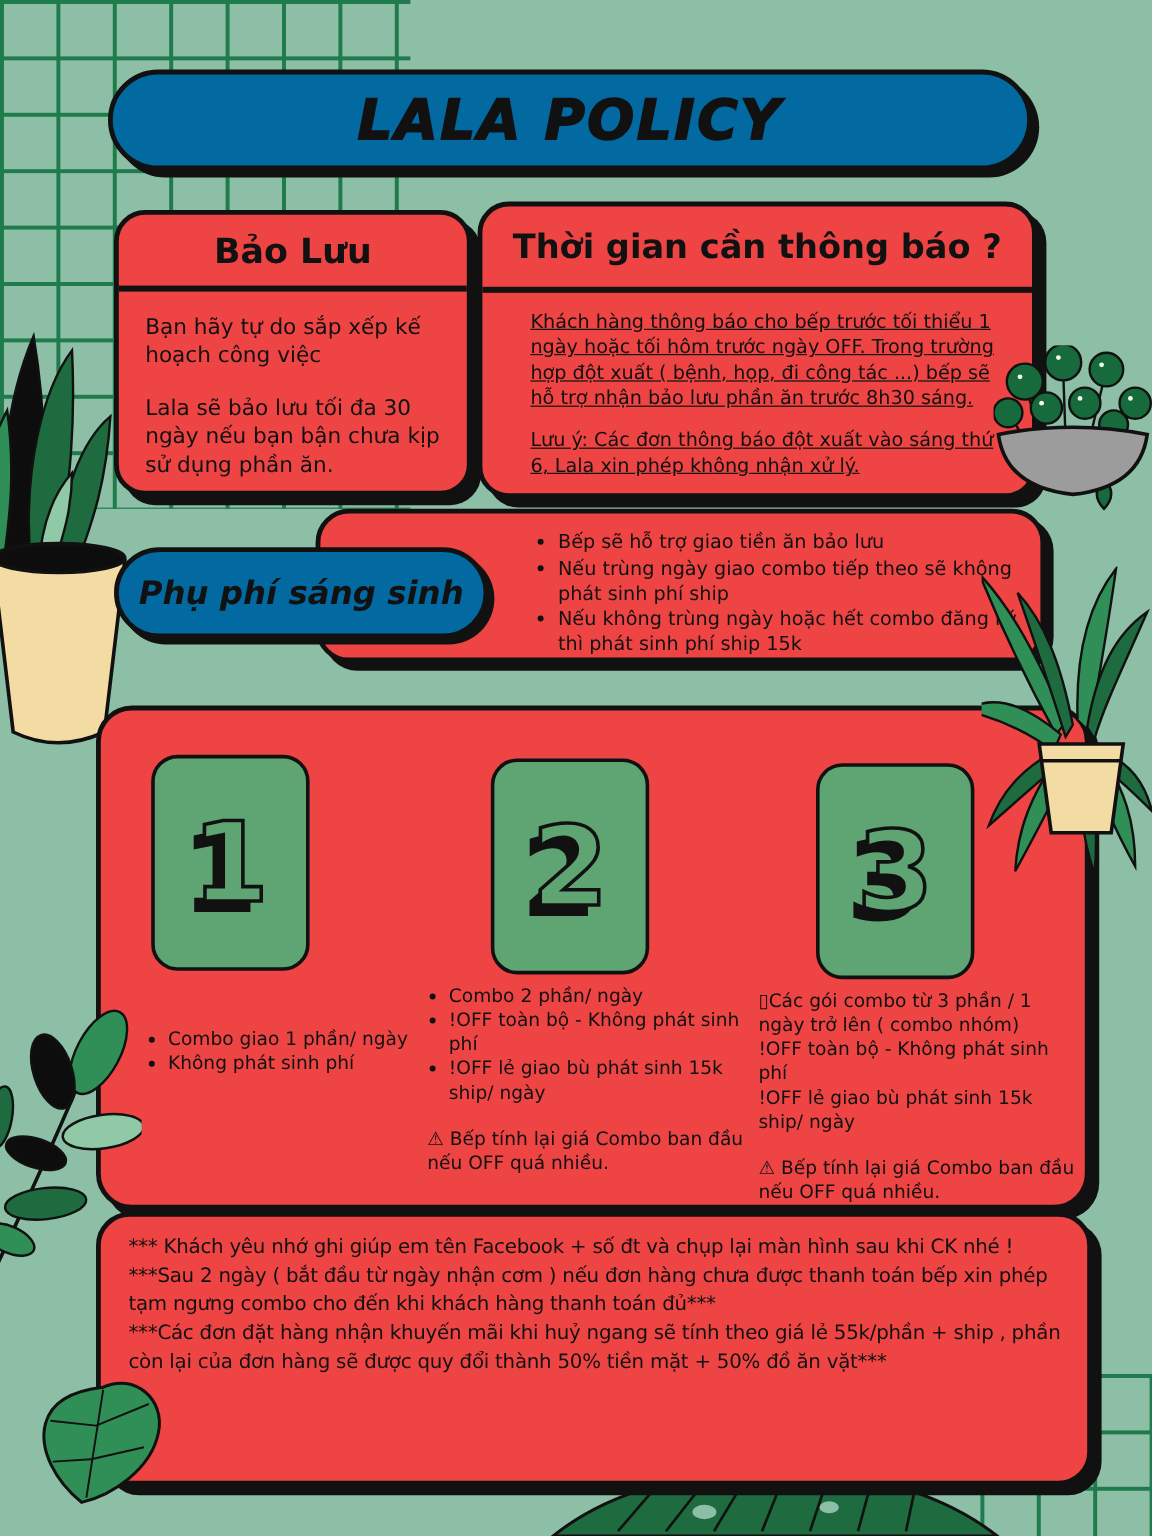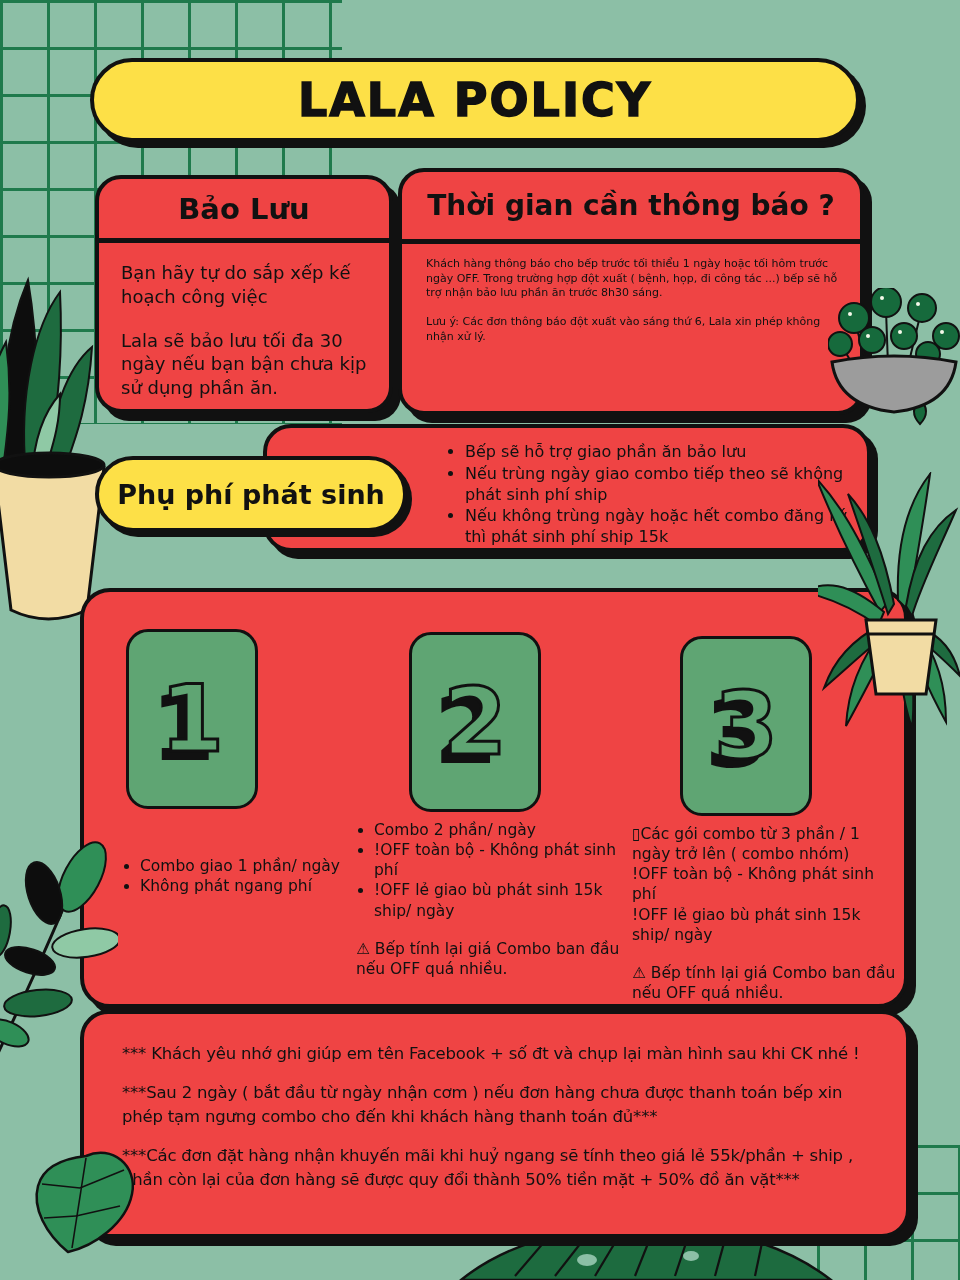--- a/index.html
+++ b/index.html
@@ -31,45 +31,46 @@
     box-shadow:8px 8px 0 #111;
     z-index:10;
   }
   .card-header {
     display:flex; align-items:center; justify-content:center;
     border-bottom:5px solid #111;
     font-weight:bold;
   }
   .pill {
     position:absolute;
-    background:#fde047;
+    background:#0369a1;
     border:4px solid #111;
     display:flex; align-items:center; justify-content:center;
     font-weight:bold;
+    font-style:italic;
   }
 
   #title-pill {
     left:90px; top:58px; width:770px; height:84px;
     border-radius:42px;
     box-shadow:6px 6px 0 #111;
     z-index:12;
   }
   #title-pill .t {
     font-size:46px; font-weight:bold; letter-spacing:2px;
     -webkit-text-stroke:1.5px #111;
   }
 
   #card-baoluu { left:95px; top:175px; width:298px; height:238px; border-radius:26px; }
   #card-baoluu .card-header { height:64px; font-size:29px; }
   #card-baoluu .card-body { padding:18px 20px 0 22px; font-size:18px; line-height:1.32; }
   #card-baoluu .card-body p + p { margin-top:20px; }
 
   #card-thoigian { left:398px; top:168px; width:466px; height:247px; border-radius:26px; }
   #card-thoigian .card-header { height:72px; font-size:28px; }
-  #card-thoigian .card-body { padding:13px 20px 0 24px; font-size:11px; line-height:1.33; }
+  #card-thoigian .card-body { padding:13px 20px 0 40px; font-size:16px; line-height:1.33;text-decoration:underline; }
   #card-thoigian .card-body p + p { margin-top:14px; }
 
   #card-phuphi { left:263px; top:424px; width:608px; height:128px; border-radius:28px; box-shadow:7px 7px 0 #111; }
   #card-phuphi ul { margin:14px 16px 0 198px; font-size:16px; line-height:1.3; }
   #card-phuphi li { margin-bottom:1px; }
   #pill-phuphi {
     left:95px; top:456px; width:312px; height:76px; border-radius:38px;
     font-size:27px; box-shadow:5px 5px 0 #111; z-index:14;
   }
 
@@ -91,21 +92,21 @@
   .combo-col { position:absolute; font-size:15.5px; line-height:1.3; }
   .combo-col ul { margin-left:18px; }
   #combo-col-1 { left:38px; top:264px; width:232px; }
   #combo-col-2 { left:272px; top:228px; width:268px; }
   #combo-col-3 { left:548px; top:232px; width:268px; }
   .combo-note { margin-top:18px; font-size:15.5px; line-height:1.3; }
 
   #card-note { left:80px; top:1010px; width:830px; height:228px; border-radius:28px; }
   #card-note .card-header { height:62px; font-size:28px; letter-spacing:0.5px; gap:10px; -webkit-text-stroke:0.8px #111; }
   #card-note .card-body { padding:12px 20px 0 22px; font-size:16.5px; line-height:1.42; letter-spacing:-0.2px; }
-  #card-note .card-body p { margin:16px; }
+  #card-note .card-body p { margin:1px; }
 
   .illus { position:absolute; }
   #snake-plant { left:-12px; top:262px; z-index:8; }
   #pilea-plant { left:828px; top:288px; z-index:30; }
   #spider-plant { left:818px; top:472px; z-index:30; }
   #leaf-branch { left:-14px; top:833px; z-index:30; }
   #heart-leaf { left:28px; top:1148px; z-index:30; }
   #monstera-leaf { left:455px; top:1222px; z-index:2; }
 
   .smiley { width:26px; height:26px; flex:0 0 auto; }
@@ -133,44 +134,44 @@
   <div id="card-thoigian" class="card">
     <div class="card-header">Thời gian cần thông báo ?</div>
     <div class="card-body">
       <p>Khách hàng thông báo cho bếp trước tối thiểu 1 ngày hoặc tối hôm trước ngày OFF. Trong trường hợp đột xuất ( bệnh, họp, đi công tác ...) bếp sẽ hỗ trợ nhận bảo lưu phần ăn trước 8h30 sáng.</p>
       <p>Lưu ý: Các đơn thông báo đột xuất vào sáng thứ 6, Lala xin phép không nhận xử lý.</p>
     </div>
   </div>
 
   <div id="card-phuphi" class="card">
     <ul>
-      <li>Bếp sẽ hỗ trợ giao phần ăn bảo lưu</li>
+      <li>Bếp sẽ hỗ trợ giao tiền ăn bảo lưu</li>
       <li>Nếu trùng ngày giao combo tiếp theo sẽ không phát sinh phí ship</li>
       <li>Nếu  không trùng ngày hoặc hết combo đăng ký thì phát sinh phí ship 15k</li>
     </ul>
   </div>
   <div id="pill-phuphi" class="pill">
-    <span>Phụ phí phát sinh</span>
+    <span>Phụ phí sáng sinh</span>
   </div>
 
   <div id="card-combos" class="card">
     <div id="tile-1" class="tile">
       <span class="digit">1</span>
     </div>
     <div id="tile-2" class="tile">
       <span class="digit">2</span>
     </div>
     <div id="tile-3" class="tile">
       <span class="digit">3</span>
     </div>
 
     <div id="combo-col-1" class="combo-col">
       <ul>
         <li>Combo giao 1 phần/ ngày</li>
-        <li>Không phát ngang phí</li>
+        <li>Không phát sinh phí</li>
       </ul>
     </div>
 
     <div id="combo-col-2" class="combo-col">
       <ul>
         <li>Combo 2 phần/ ngày</li>
         <li>!OFF toàn bộ - Không phát sinh phí</li>
         <li>!OFF lẻ giao bù phát sinh 15k ship/ ngày</li>
       </ul>
       <p class="combo-note">⚠ Bếp tính lại giá Combo ban đầu nếu OFF quá nhiều.</p>

